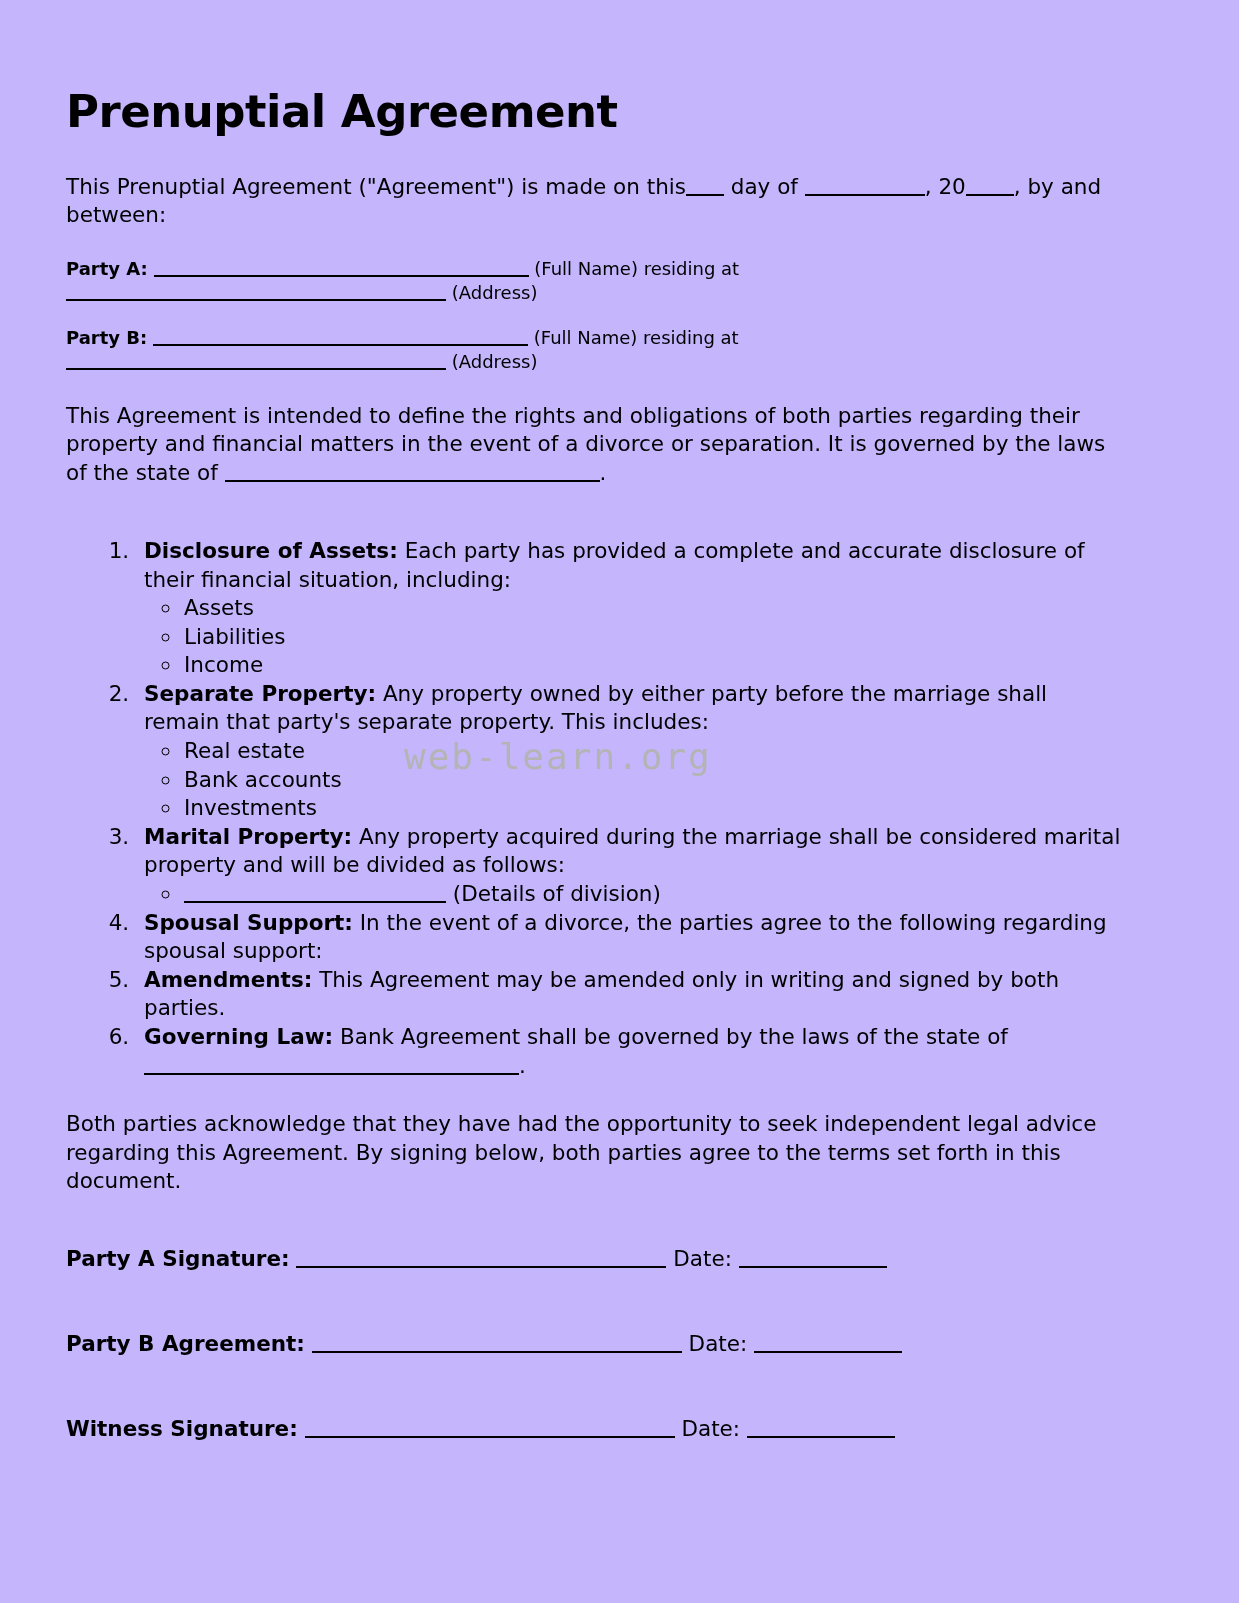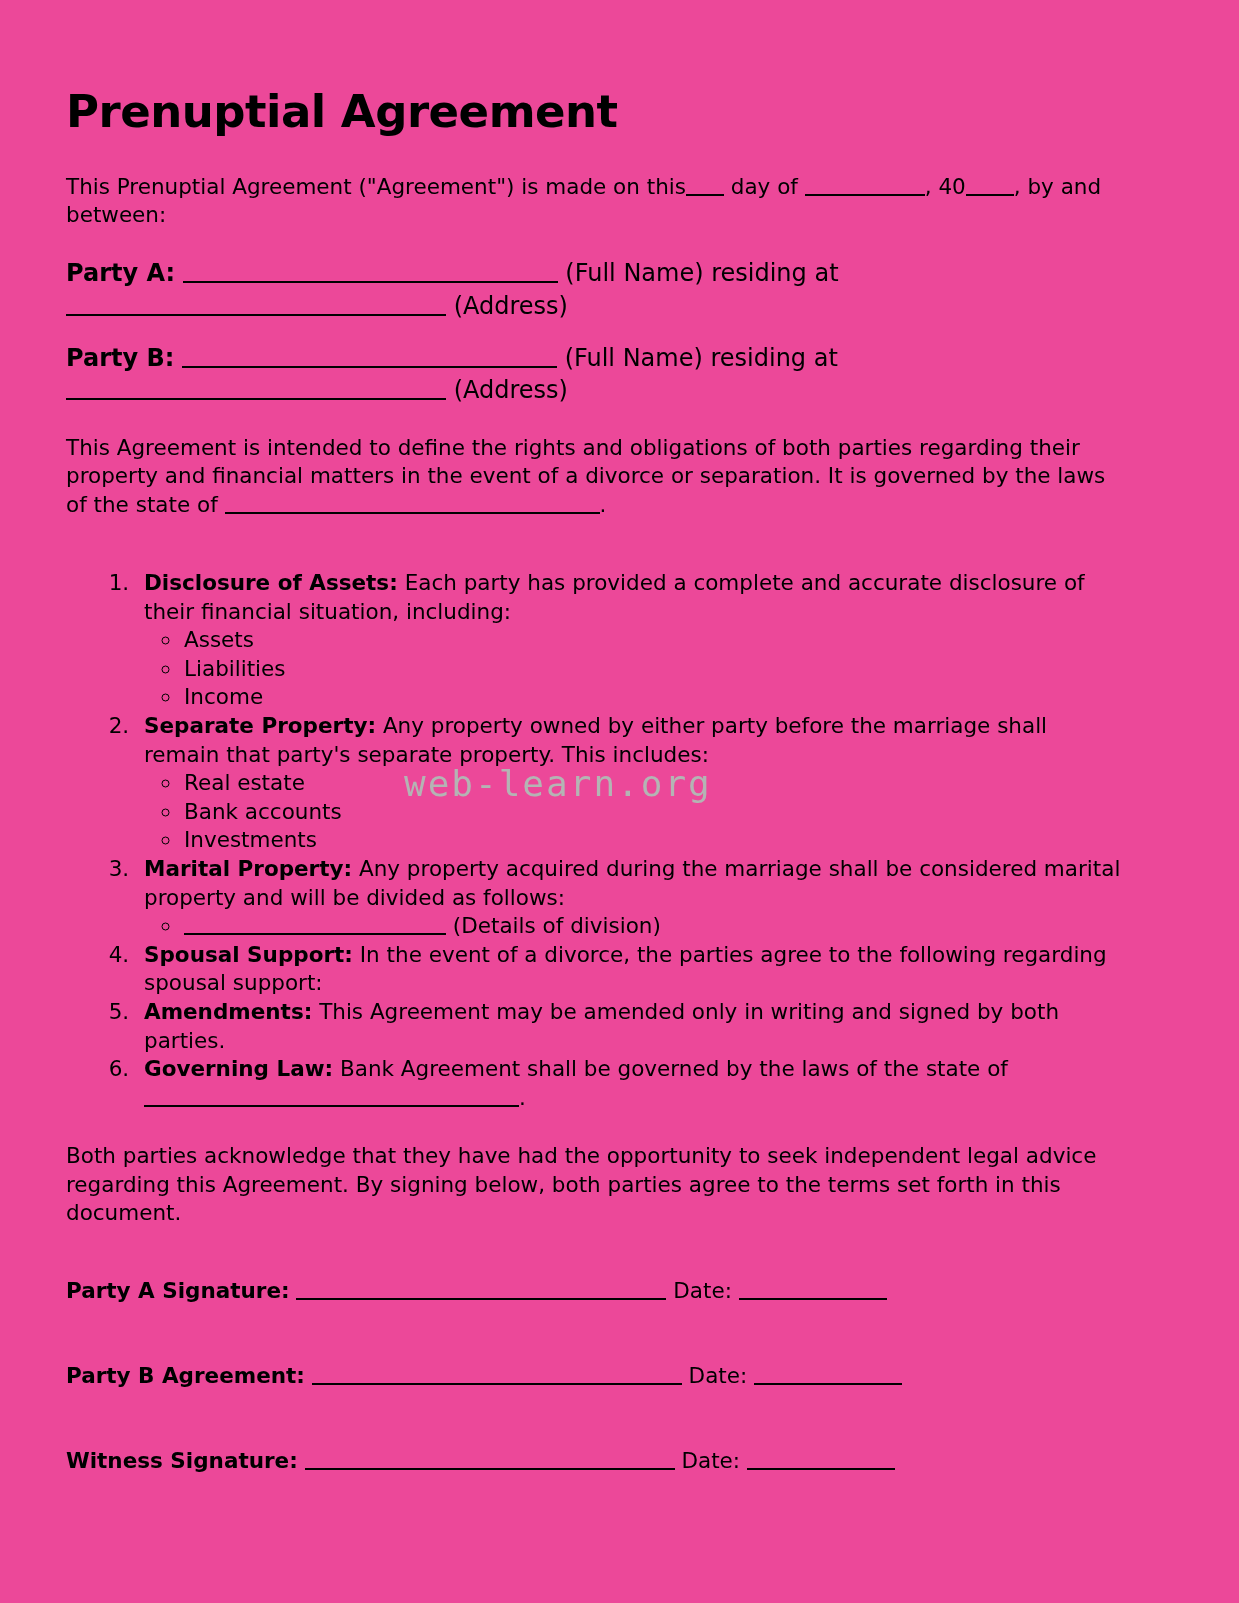--- a/index.html
+++ b/index.html
@@ -13,21 +13,21 @@
     position: relative;
     font-family: "DejaVu Sans", sans-serif;
     color: #000000;
     overflow: hidden;
   }
   .page {
     position: absolute;
     left: 0; top: 0;
     width: 1239px;
     height: 1603px;
-    background: #ec4899;
+    background: #c4b5fd;
     box-sizing: border-box;
     padding: 70px 108px 0 66px;
   }
 
   
   .doc-title {
     font-size: 45px;
     font-weight: bold;
     letter-spacing: -0.5px;
     line-height: 1.08;
@@ -60,21 +60,21 @@
   .blank-s  { width: 48px; }
   .blank-m  { width: 120px; }
   .blank-l  { width: 375px; }
   .blank-xl { width: 380px; }
   .blank-sig{ width: 370px; }
   .blank-date{ width: 148px; }
   .blank-det{ width: 262px; }
 
   
   .party-line {
-    font-size: 24px;
+    font-size: 18px;
     line-height: 1.34;
     margin: 0;
   }
 
   
   ol.terms {
     font-size: 21.5px;
     line-height: 1.33;
     margin: 2px;
     padding-left: 68px;
@@ -100,40 +100,40 @@
     line-height: 1.3;
     white-space: nowrap;
   }
   .sig-label { font-weight: bold; text-align: right; }
   .date-label { }
 
   
   .watermark {
     position: absolute;
     left: 404px;
-    top: 763px;
+    top: 736px;
     font-family: "DejaVu Sans Mono", monospace;
     font-size: 36px;
     letter-spacing: 2px;
     color: #b4b4b4;
     white-space: nowrap;
     pointer-events: none;
     user-select: none;
   }
 </style>
 </head>
 <body>
 
 <div class="page">
 
   <h1 class="doc-title">Prenuptial Agreement</h1>
 
   <div class="gap-lg"></div>
 
-  <p class="para"><span>This Prenuptial Agreement ("Agreement") is made on this</span><span class="blank blank-xs"></span> <span>day of</span> <span class="blank blank-m"></span><span>, 40</span><span class="blank blank-s"></span><span>, by and between:</span></p>
+  <p class="para"><span>This Prenuptial Agreement ("Agreement") is made on this</span><span class="blank blank-xs"></span> <span>day of</span> <span class="blank blank-m"></span><span>, 20</span><span class="blank blank-s"></span><span>, by and between:</span></p>
 
   <div class="gap-md"></div>
 
   <p class="party-line"><span class="bold">Party A:</span> <span class="blank blank-l"></span> <span>(Full Name) residing at</span><br><span class="blank blank-xl"></span> <span>(Address)</span></p>
 
   <div class="gap-sm"></div>
 
   <p class="party-line"><span class="bold">Party B:</span> <span class="blank blank-l"></span> <span>(Full Name) residing at</span><br><span class="blank blank-xl"></span> <span>(Address)</span></p>
 
   <div class="gap-md"></div>

